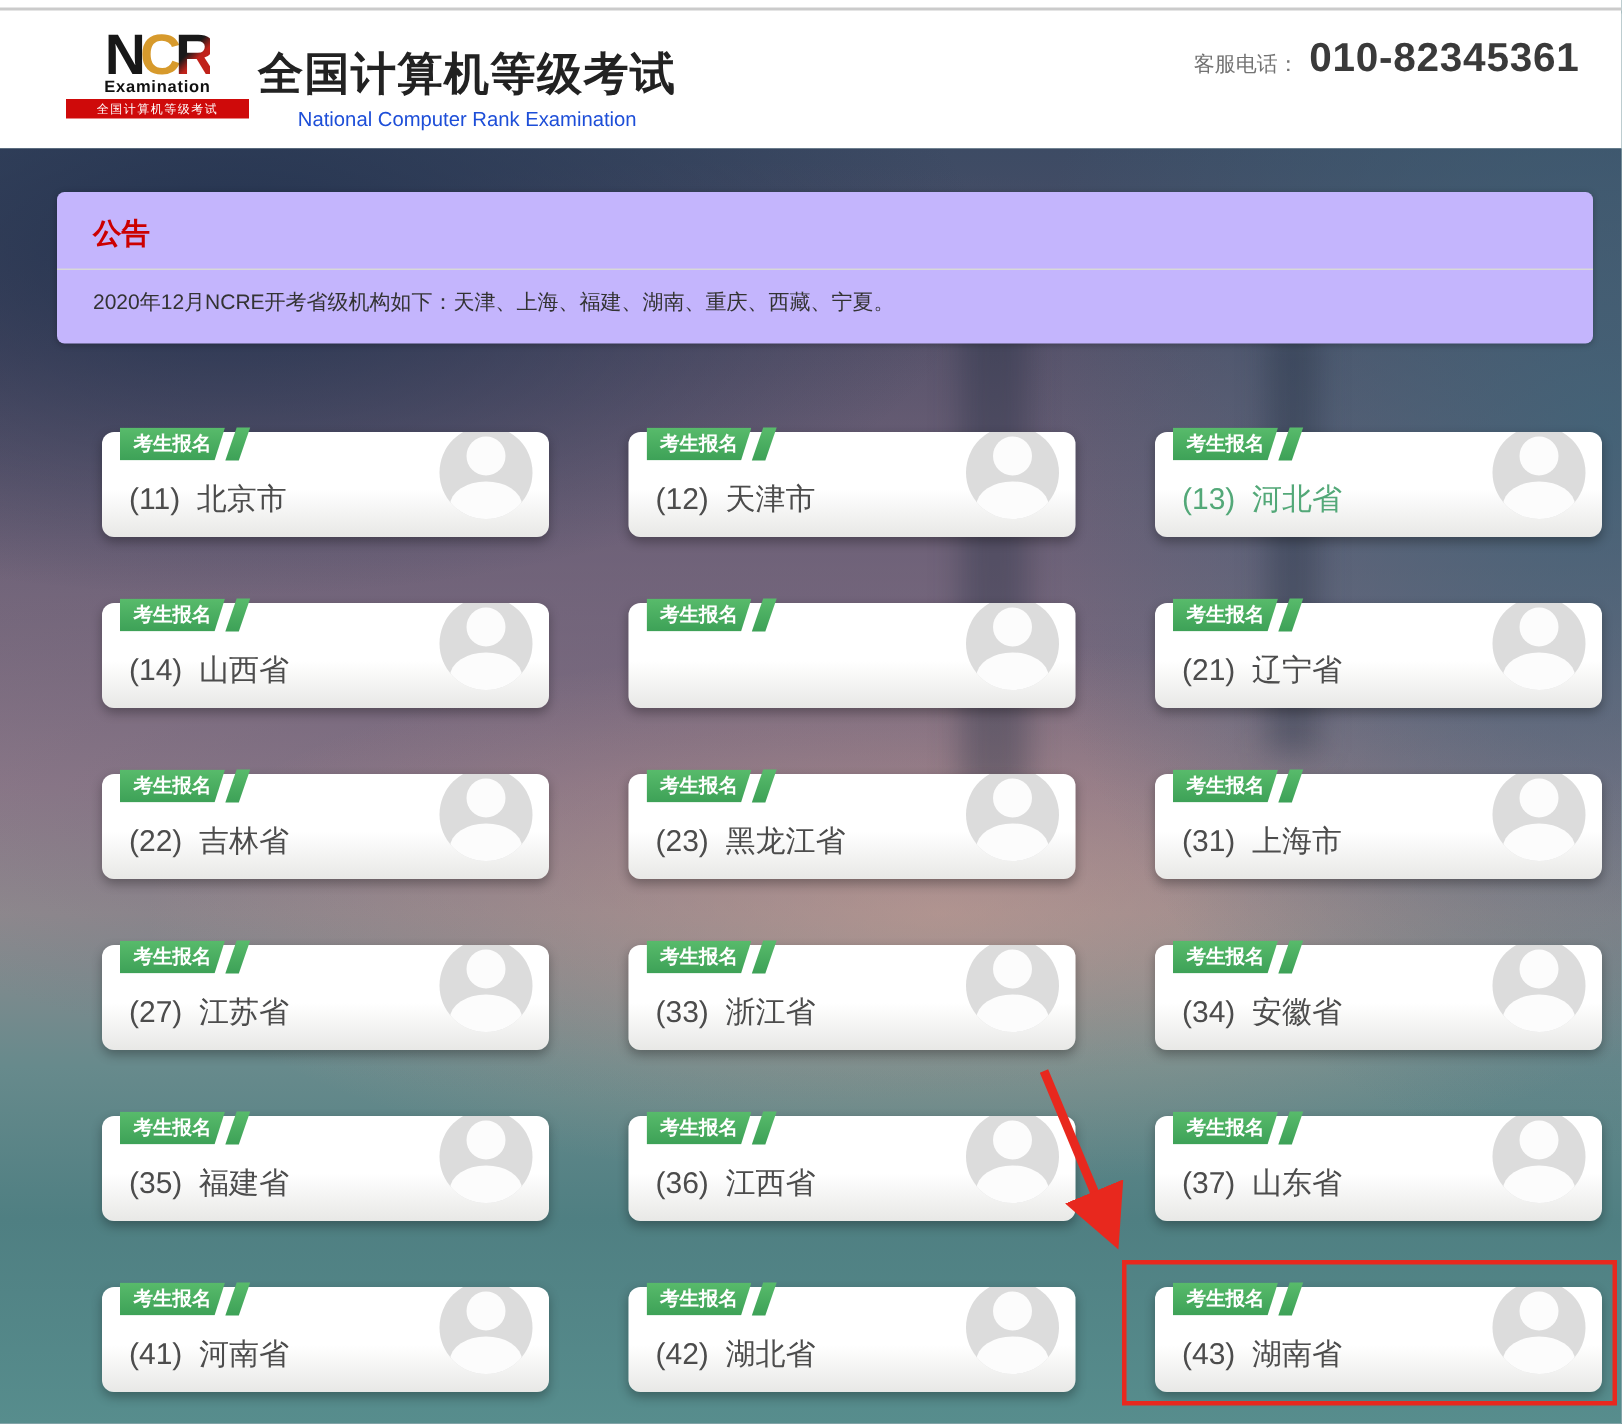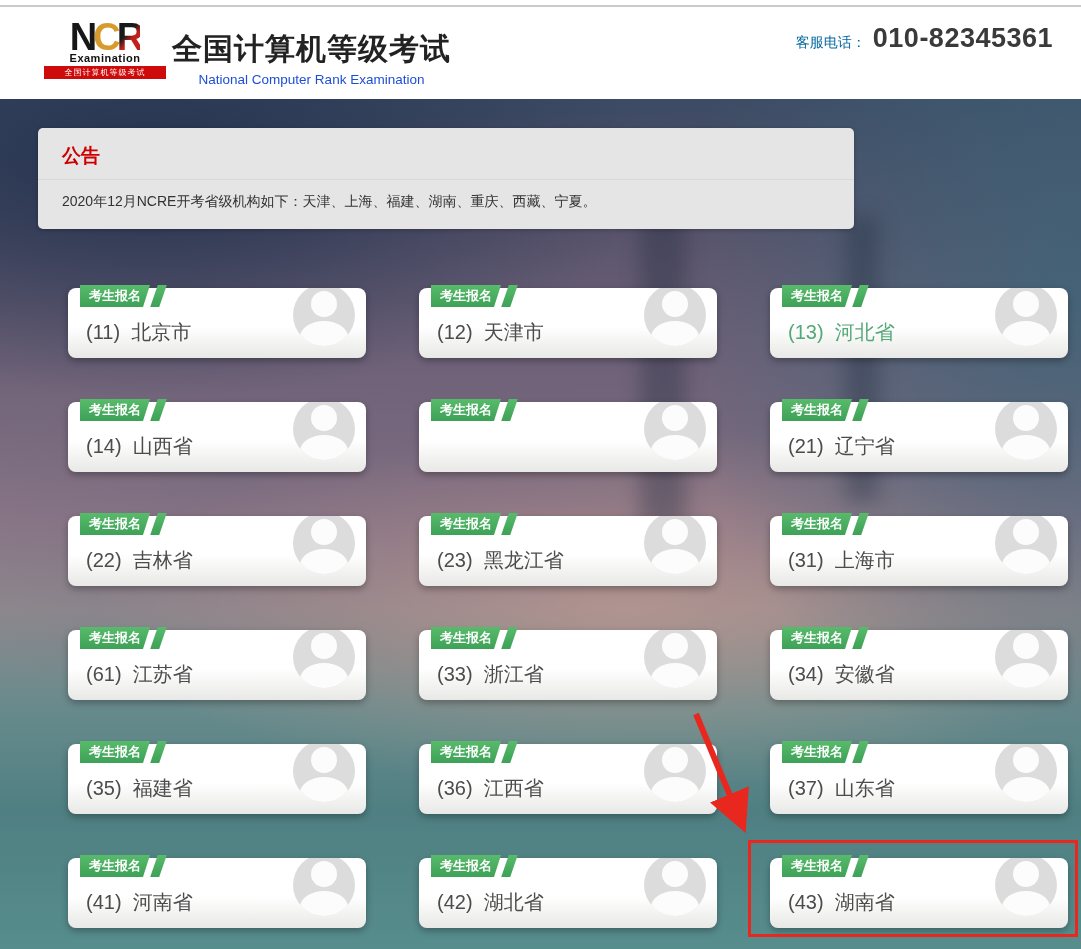--- a/index.html
+++ b/index.html
@@ -22,21 +22,21 @@
   }
   .logo-word { font-size:11px; font-weight:bold; color:#111; letter-spacing:.5px; margin-top:-3px; }
   .logo-banner { margin:2px auto 0; background:#cf0a0a; color:#fff; font-size:8px; line-height:11px; letter-spacing:1px; white-space:nowrap; padding:1px 2px; }
 
   .site-title { position:absolute; left:172px; top:20px; }
   .site-title .cn { font-size:30px; font-weight:bold; color:#222; letter-spacing:1px; }
   .site-title .en { font-size:13.5px; color:#1d4ed8; margin-top:2px;text-align:center; }
 
   .header-right { position:absolute; right:28px; top:14px; text-align:right; }
   .phone-row { display:flex; justify-content:flex-end; align-items:baseline; gap:7px; }
-  .service-label { font-size:14px; color:#0369a1; }
+  .service-label { font-size:14px; color:#737373; }
   .service-phone { font-size:27px; font-weight:bold; color:#3a3a3a; letter-spacing:.5px; }
   .browser-row { margin-top:7px; font-size:13px; white-space:nowrap; }
   .browser-label { color:#333; }
   .browser-list { color:#e02a1c; }
 
   
   .bg {
     position:absolute; top:99px; left:0; width:1081px; height:850px;
     background-color:#4e7b82;
     background-image:
@@ -45,22 +45,22 @@
       radial-gradient(ellipse 760px 260px at 58% 60%, rgba(226,172,152,.45), rgba(226,172,152,0) 70%),
       radial-gradient(ellipse 1000px 420px at 45% 38%, rgba(112,98,122,.65), rgba(112,98,122,0) 75%),
       linear-gradient(180deg,#3d4b64 0%,#535068 16%,#6f6378 32%,#8d7a89 50%,#8f8a8e 60%,#678a8c 72%,#4f7f82 84%,#578d8d 100%);
   }
   .tower { position:absolute; background:rgba(28,38,58,.33); filter:blur(10px); }
   .tower.t1 { left:640px; top:99px;  width:46px; height:330px; }
   .tower.t2 { left:845px; top:118px; width:34px; height:285px; }
 
   
   .announcement {
-    position:absolute; left:38px; top:128px; width:816px;
-    background:#e5e5e5; border-radius:5px; box-shadow:0 1px 4px rgba(0,0,0,.25);
+    position:absolute; left:38px; top:128px; width:1024px;
+    background:#c4b5fd; border-radius:5px; box-shadow:0 1px 4px rgba(0,0,0,.25);
   }
   .announcement-title { padding:15px 24px 10px; font-size:19px; font-weight:bold; color:#cc0000; border-bottom:1px solid #d8d8d8; }
   .announcement-body  { padding:10px 24px 16px; font-size:14px; color:#333; line-height:23px; }
 
   
   .grid {
     position:absolute; left:68px; top:288px;
     display:grid; grid-template-columns:repeat(3,257px);
     column-gap:94px; row-gap:44px;
   }
@@ -215,21 +215,21 @@
     <div class="card-label">(31)  上海市</div>
   </div>
     <div class="card">
     <div class="card-clip">
       <div class="avatar"></div>
     </div>
     <div class="badge">
       <div class="badge-main">考生报名</div>
       <div class="badge-tail"></div>
     </div>
-    <div class="card-label">(61)  江苏省</div>
+    <div class="card-label">(27)  江苏省</div>
   </div>
     <div class="card">
     <div class="card-clip">
       <div class="avatar"></div>
     </div>
     <div class="badge">
       <div class="badge-main">考生报名</div>
       <div class="badge-tail"></div>
     </div>
     <div class="card-label">(33)  浙江省</div>

